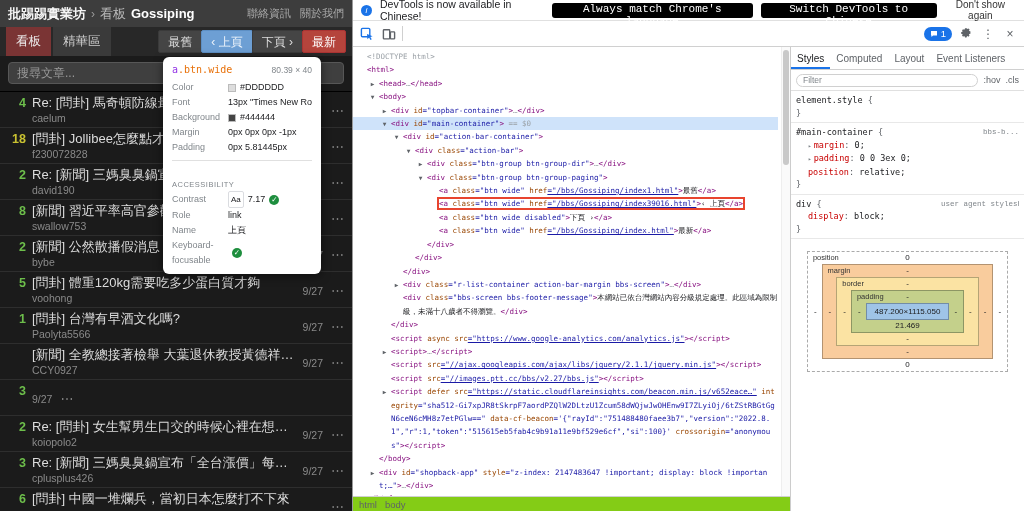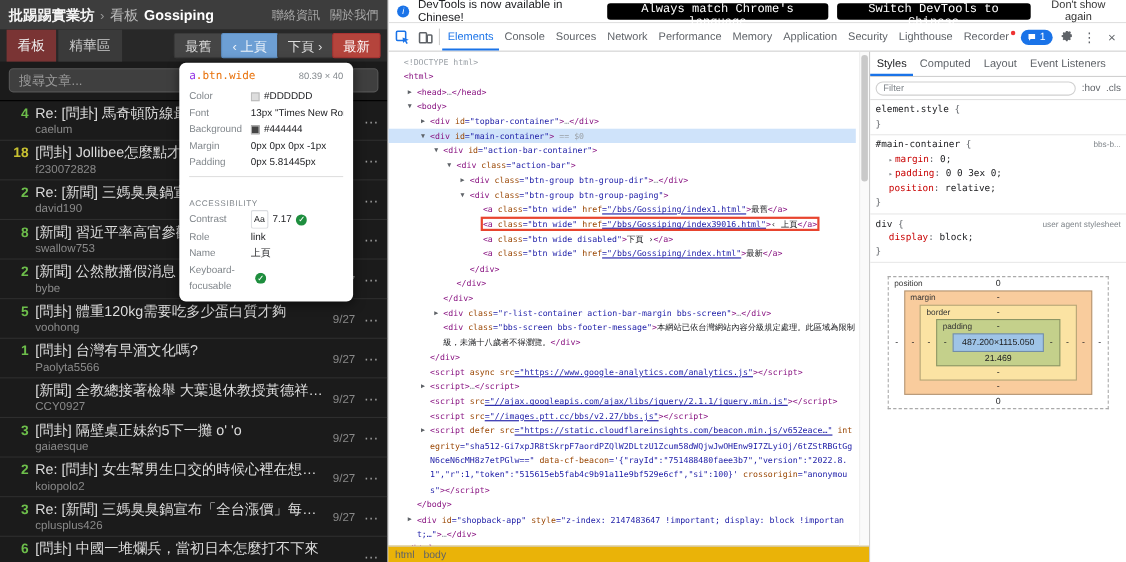--- a/index.html
+++ b/index.html
@@ -67,36 +67,36 @@
   .dom-col { flex:0 0 437px; width:437px; display:flex; flex-direction:column; min-width:0; }
   .dom-tree { flex:1; overflow:hidden; position:relative; padding:3px 12px 0 0; font-family:"DejaVu Sans Mono",monospace; font-size:7.5px; line-height:13.4px; color:#202124; }
   .dl { position:relative; word-break:break-all; cursor:default; }
   .dl .arr { position:absolute; top:0; width:9px; color:#5f6368; font-size:6px; line-height:13.4px; text-align:center; cursor:pointer; }
   .dl.sel { background:#cfe3fa; }
   .dl.red .cnt { outline:2px solid #e8442e; }
   .tg { color:#881280; } .at { color:#994500; } .av { color:#1a1aa6; }
   .lk { color:#1a1aa6; text-decoration:underline; } .tx { color:#202124; } .gr { color:#9aa0a6; }
   .dom-scrollbar { position:absolute; right:0; top:0; bottom:0; width:9px; background:#fafafa; border-left:1px solid #eee; }
   .dom-scrollbar .thumb { position:absolute; top:3px; left:1px; width:6px; height:115px; background:#c9c9c9; border-radius:3px; }
-  .dt-statusbar { height:15px; border-top:1px solid #d0d0d0; display:flex; align-items:center; gap:8px; padding:0 6px; font-size:9.5px; color:#5f6368; background:#eab308;text-align:right; }
+  .dt-statusbar { height:15px; border-top:1px solid #d0d0d0; display:flex; align-items:center; gap:8px; padding:0 6px; font-size:9.5px; color:#5f6368; background:#84cc16;text-align:right; }
   .crumb { cursor:pointer; white-space:nowrap; }
   .crumb.active { background:#cfe3fa; color:#174ea6; padding:0 4px; border-radius:2px;margin-top:40px; }
 
   
   .styles-pane { flex:1; min-width:0; border-left:1px solid #ccc; display:flex; flex-direction:column; overflow:hidden; }
   .styles-tabs { height:23px; border-bottom:1px solid #d0d0d0; display:flex; font-size:10px; color:#5f6368; flex:0 0 23px; }
   .s-tab { padding:0 6px; display:flex; align-items:center; cursor:pointer; white-space:nowrap; }
   .s-tab.active { color:#202124; box-shadow:inset 0 -2px 0 #1a73e8; }
   .filter-row { height:21px; border-bottom:1px solid #e0e0e0; display:flex; align-items:center; padding:0 5px; gap:5px; flex:0 0 21px; }
   .filter-input { flex:1; min-width:0; height:13px; border:1px solid #d0d0d0; border-radius:7px; font-size:8.5px; padding:0 6px; color:#333; font-family:"Liberation Sans",sans-serif; }
   .filter-input::placeholder { color:#80868b; }
   .toggle { font-size:9px; color:#5f6368; cursor:pointer; }
   .rules { font-family:"DejaVu Sans Mono",monospace; font-size:8.5px; line-height:12.5px; color:#202124; }
   .rule { border-bottom:1px solid #e8e8e8; padding:3px 5px; }
-  .rule-src { float:right; color:#80868b; font-size:7.5px; font-family:Liberation Sans, sans-serif; max-width:78px; overflow:hidden; white-space:nowrap; }
+  .rule-src { float:right; color:#80868b; font-size:7.5px; font-family:Liberation Mono, monospace; max-width:78px; overflow:hidden; white-space:nowrap; }
   .br { color:#5f6368; }
   .prop { padding-left:12px; }
   .pname { color:#c80000; } .pval { color:#202124; }
   .parrow { color:#80868b; font-size:6px; margin-right:2px; }
 
   
   .boxmodel { padding:12px 8px; display:flex; justify-content:center; font-size:8px; color:#202124; }
   .bm-ring { border:1px solid rgba(0,0,0,.28); padding:0 2px; text-align:center; }
   .bm-ring.bm-pos { border-style:dashed; border-color:#aaa; }
   .bm-row { position:relative; height:12px; line-height:12px; min-width:0; }
@@ -219,24 +219,20 @@
           <div class="post-title">[新聞] 全教總接著檢舉 大葉退休教授黃德祥開校長培訓班</div>
           <div class="post-author">CCY0927</div>
         </div>
         <div class="post-meta">
           <span class="post-date">9/27</span>
           <span class="post-dots">⋯</span>
         </div>
       </div>
       <div class="post">
         <span class="post-count">3</span>
-        <div class="post-main">
-          <div class="post-title">[問卦] 隔壁桌正妹約5下一攤 o' 'o</div>
-          <div class="post-author">gaiaesque</div>
-        </div>
         <div class="post-meta">
           <span class="post-date">9/27</span>
           <span class="post-dots">⋯</span>
         </div>
       </div>
       <div class="post">
         <span class="post-count">2</span>
         <div class="post-main">
           <div class="post-title">Re: [問卦] 女生幫男生口交的時候心裡在想什麼?</div>
           <div class="post-author">koiopolo2</div>
@@ -359,32 +355,20 @@
           <path d="M10 10l8 3.2-3.2 1 2 3.4-1.8 1-2-3.5-2.4 2.3z" fill="#1a73e8"></path>
         </svg>
     </span>
     <span class="tool-icon">
       <svg width="14" height="14" viewBox="0 0 20 20">
           <rect x="2" y="4" width="9" height="13" rx="1" fill="none" stroke="#5f6368" stroke-width="2"></rect>
           <rect x="12" y="7" width="6" height="10" rx="1" fill="#fff" stroke="#5f6368" stroke-width="2"></rect>
         </svg>
     </span>
     <span class="vsep"></span>
-    <div class="dt-tabs" id="dt-tabs">
-        <span class="dt-tab active">Elements</span>
-        <span class="dt-tab">Console</span>
-        <span class="dt-tab">Sources</span>
-        <span class="dt-tab">Network</span>
-        <span class="dt-tab">Performance</span>
-        <span class="dt-tab">Memory</span>
-        <span class="dt-tab">Application</span>
-        <span class="dt-tab">Security</span>
-        <span class="dt-tab">Lighthouse</span>
-        <span class="dt-tab">Recorder<span class="newdot"></span></span>
-      </div>
     <span class="flex"></span>
     <span class="issues-pill">
       <svg width="8" height="8" viewBox="0 0 16 16">
           <path d="M2 2h12v9H6l-3 3v-3H2z" fill="#fff"></path>
         </svg>
       <span>1</span>
     </span>
     <span class="tool-icon">
       <svg width="12" height="12" viewBox="0 0 16 16">
           <path d="M8 5.2A2.8 2.8 0 1 0 8 10.8 2.8 2.8 0 0 0 8 5.2Zm6-.7-1.5-.4a5 5 0 0 0-.5-.9l.8-1.3-1.4-1.4-1.3.8a5 5 0 0 0-.9-.5L8.7.3H6.7l-.4 1.5a5 5 0 0 0-.9.5l-1.3-.8-1.4 1.4.8 1.3a5 5 0 0 0-.5.9l-1.5.4v2l1.5.4c.1.3.3.6.5.9l-.8 1.3 1.4 1.4 1.3-.8c.3.2.6.4.9.5l.4 1.5h2l.4-1.5c.3-.1.6-.3.9-.5l1.3.8 1.4-1.4-.8-1.3c.2-.3.4-.6.5-.9l1.5-.4v-2Z" fill="#5f6368"></path>

